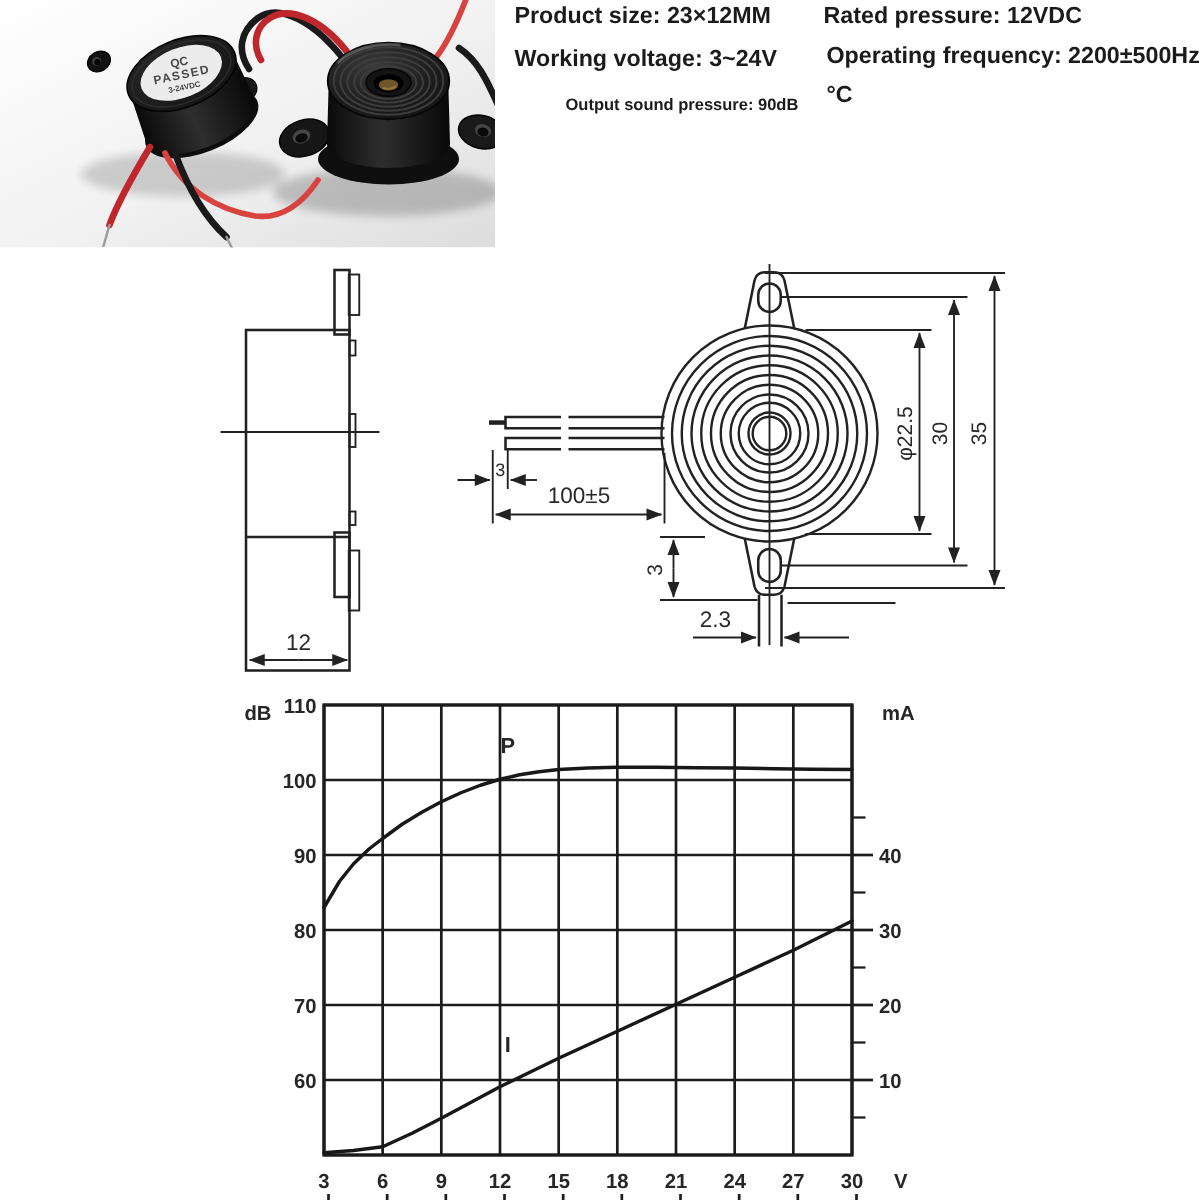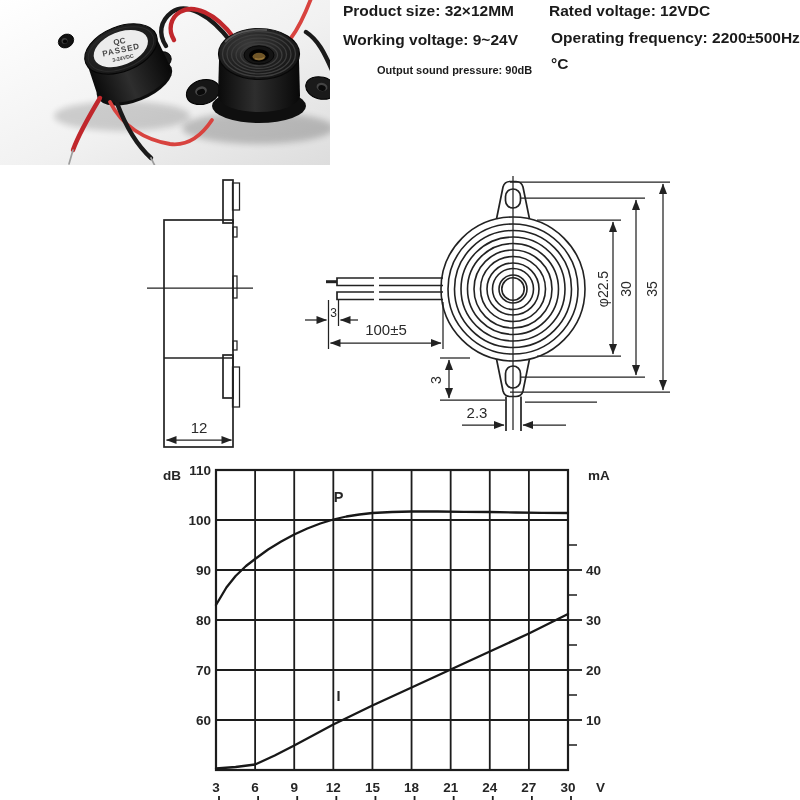--- a/index.html
+++ b/index.html
@@ -287,21 +287,21 @@
       <text x="588" y="480" class="tick">mA</text>
       <text x="596" y="792" class="tick">V</text>
       <polyline points="216.0,605.0 226.4,587.5 235.6,576.0 246.0,566.0 255.1,559.0 268.1,549.5 281.2,541.5 294.2,534.5 307.3,528.5 320.3,523.5 333.3,519.5 346.4,516.5 359.4,514.5 372.4,513.0 392.0,512.0 411.6,511.5 437.6,511.5 463.7,511.8 489.8,512.0 515.9,512.5 541.9,512.8 568.0,513.0" class="curve"></polyline>
       <text x="338.54814814814813" y="502" class="slabel" text-anchor="middle">P</text>
       <polyline points="216.0,768.5 235.6,767.0 255.1,764.5 274.7,755.5 294.2,745.5 313.8,735.0 333.3,724.5 372.4,705.5 411.6,687.5 450.7,669.5 489.8,651.5 528.9,633.5 568.0,614.0" class="curve"></polyline>
       <text x="338.54814814814813" y="701" class="slabel" text-anchor="middle">I</text>
     </g>
 </svg>
 
 <div>
-  <div class="spec" style="left:343px;top:2px">Product size: 32×12MM</div>
-  <div class="spec" style="left:343px;top:31px">Working voltage: 9~24V</div>
+  <div class="spec" style="left:343px;top:2px">Product size: 23×12MM</div>
+  <div class="spec" style="left:343px;top:31px">Working voltage: 3~24V</div>
   <div class="spec small" style="left:343px;top:62px">Output sound pressure: 90dB</div>
-  <div class="spec" style="left:549px;top:2px">Rated voltage: 12VDC</div>
+  <div class="spec" style="left:549px;top:2px">Rated pressure: 12VDC</div>
   <div class="spec" style="left:551px;top:29px">Operating frequency: 2200±500Hz</div>
   <div class="spec wrap" style="left:551px;top:55px">
     <span class="l2">°C</span>
   </div>
 </div>
 
 </body></html>

